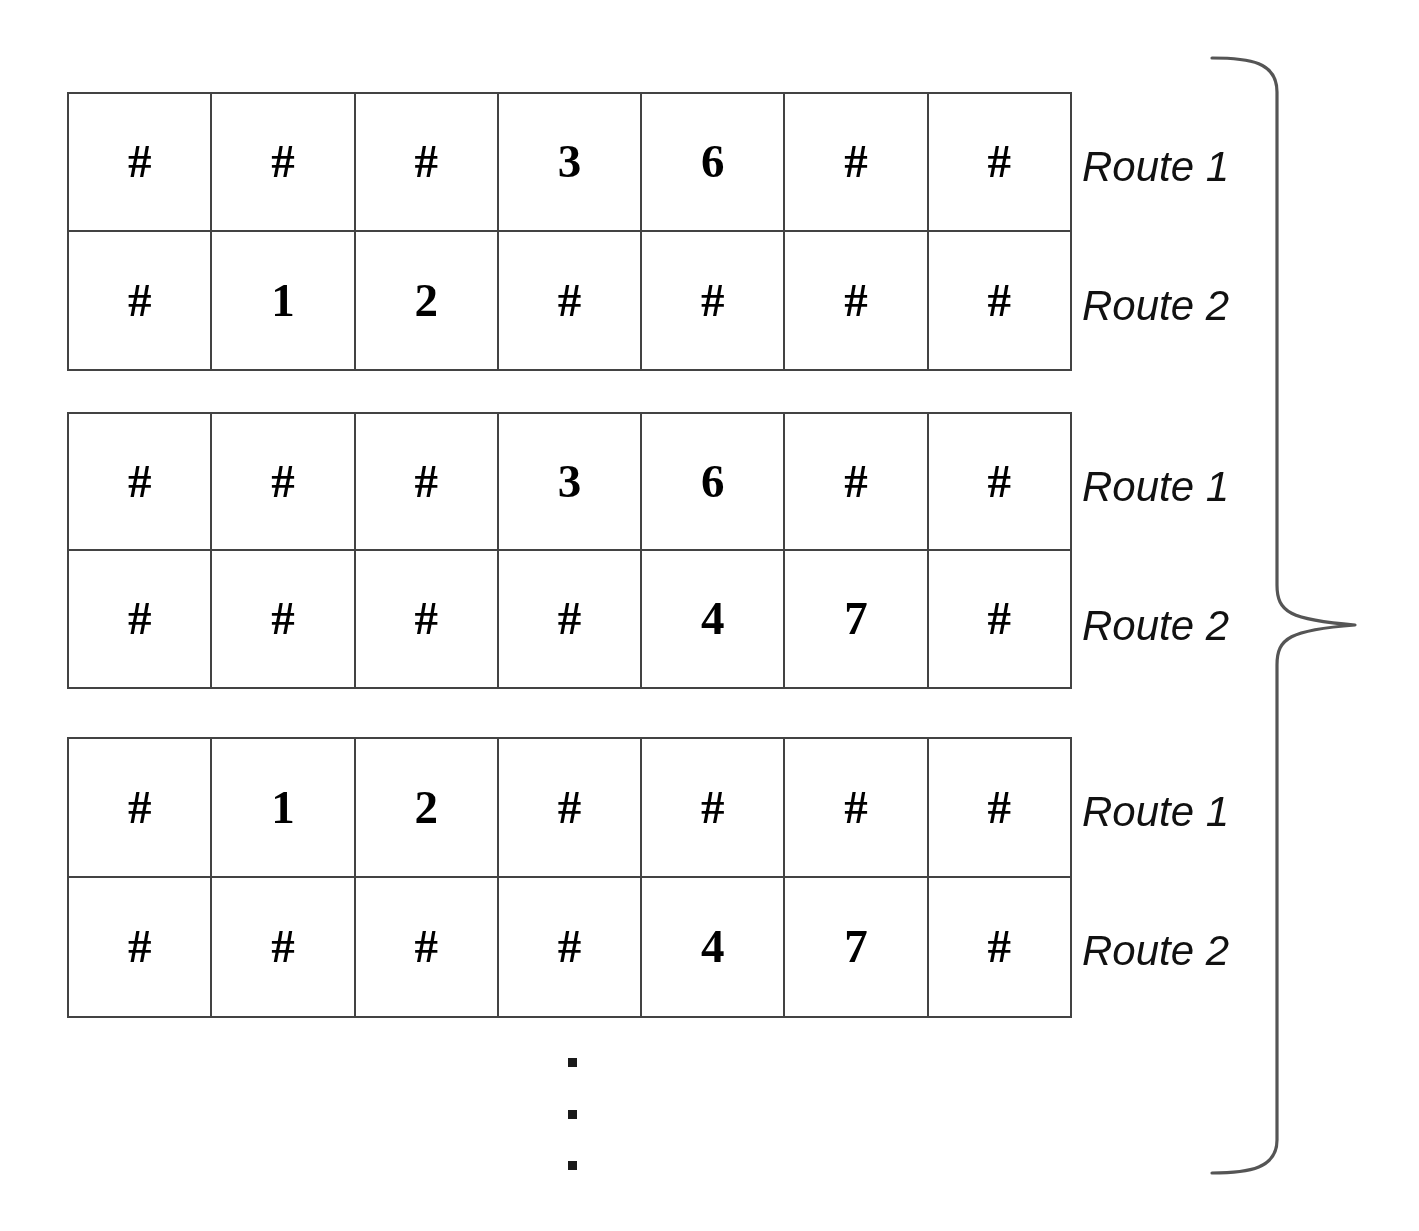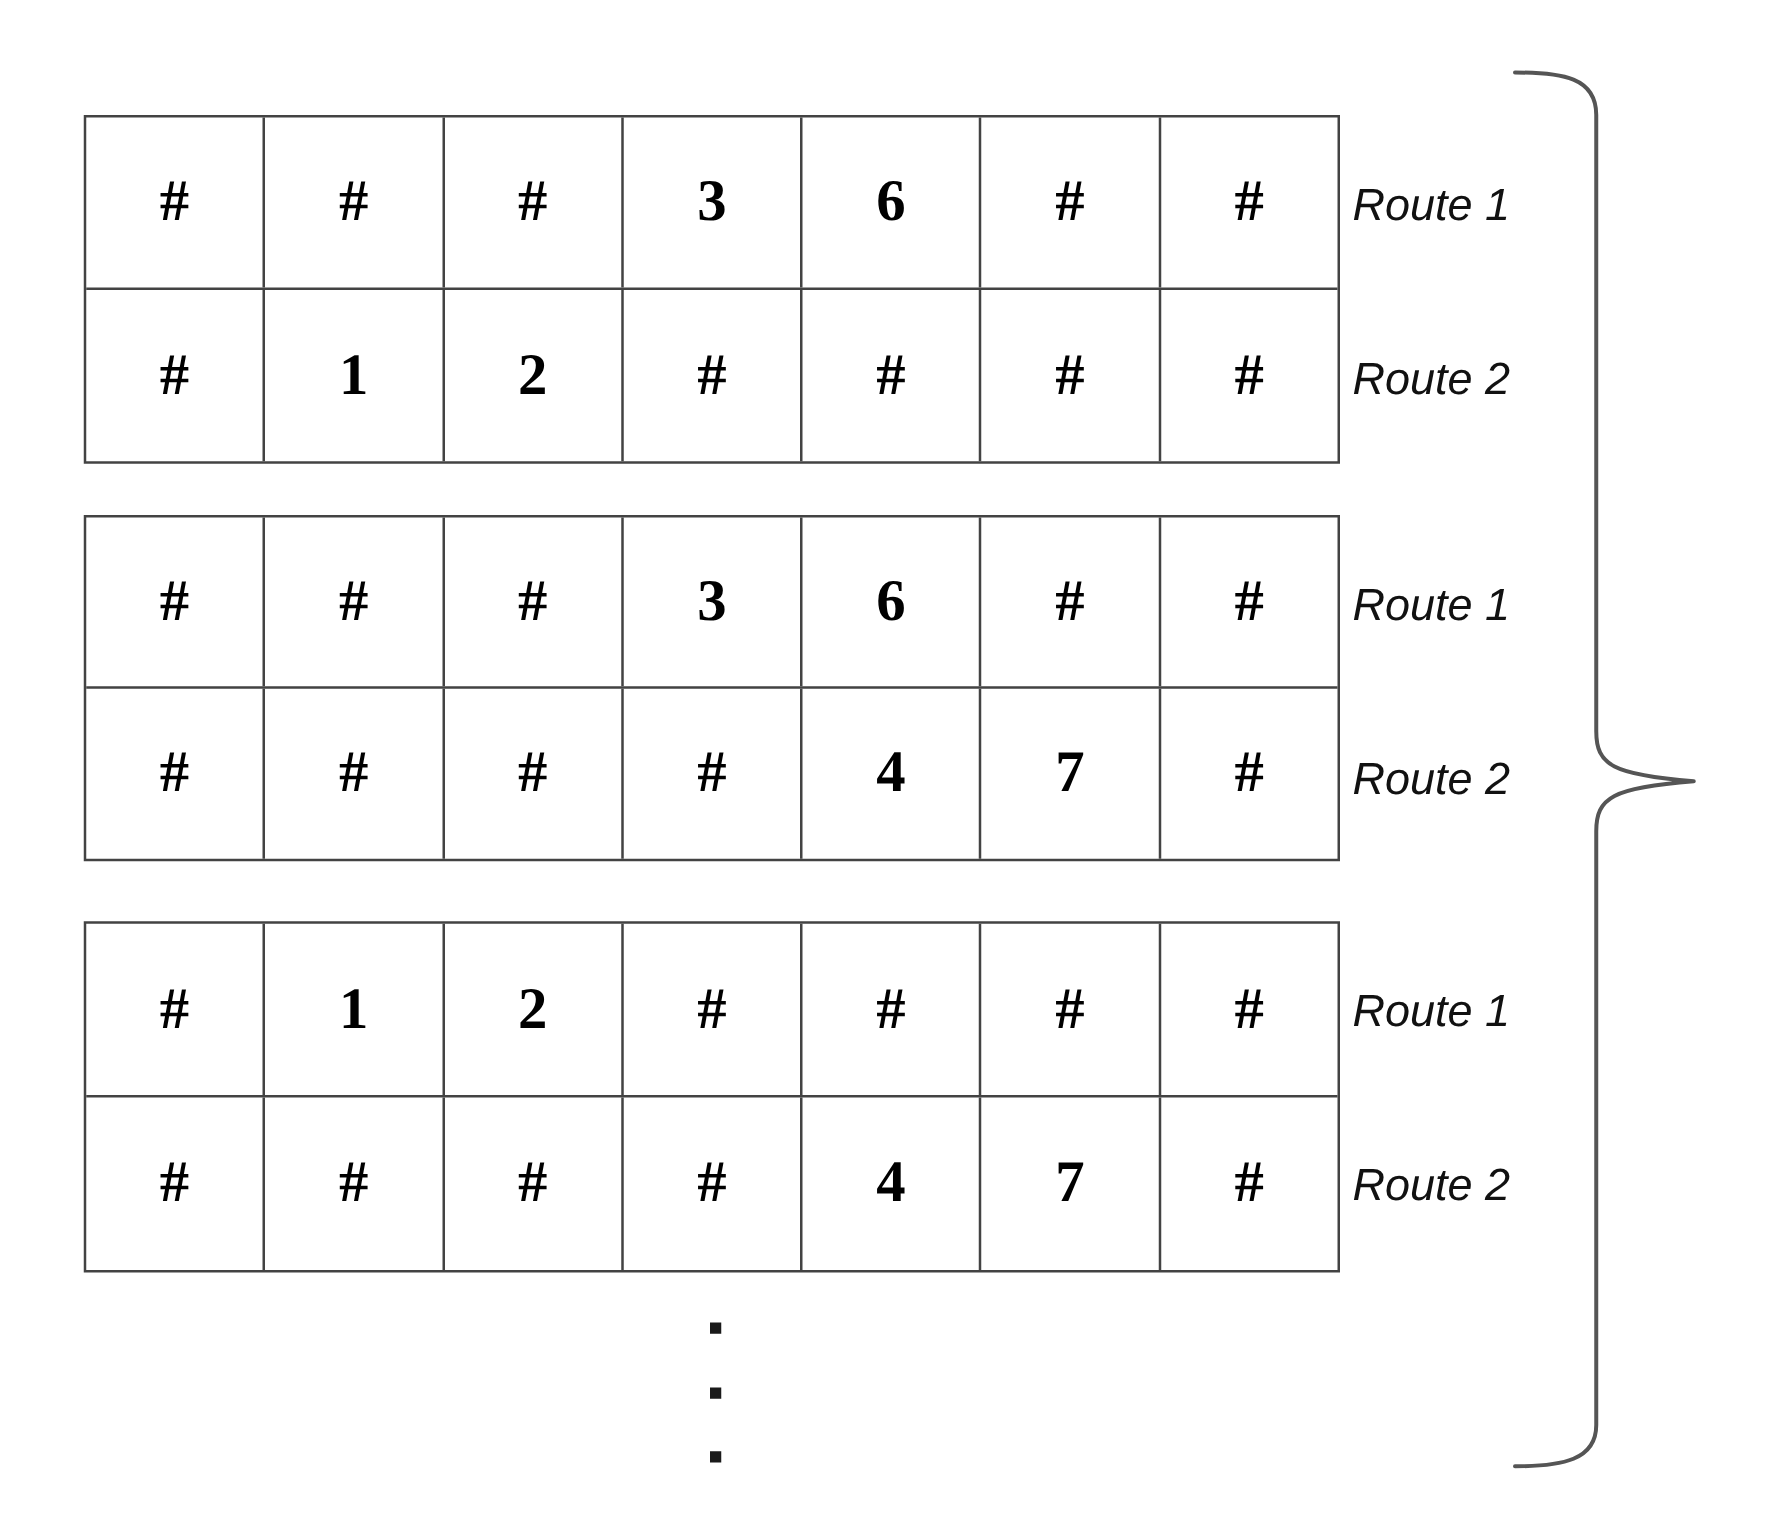--- a/index.html
+++ b/index.html
@@ -58,21 +58,21 @@
   .cell:last-child {
     border-right: none;
   }
 
   
   .route-label {
     position: absolute;
     left: 1082px;
     font-family: "Liberation Sans", sans-serif;
     font-style: italic;
-    font-size: 36px;
+    font-size: 42px;
     color: #111111;
     white-space: nowrap;
     line-height: 1;
   }
 
   
   .dot {
     position: absolute;
     width: 9px;
     height: 9px;

